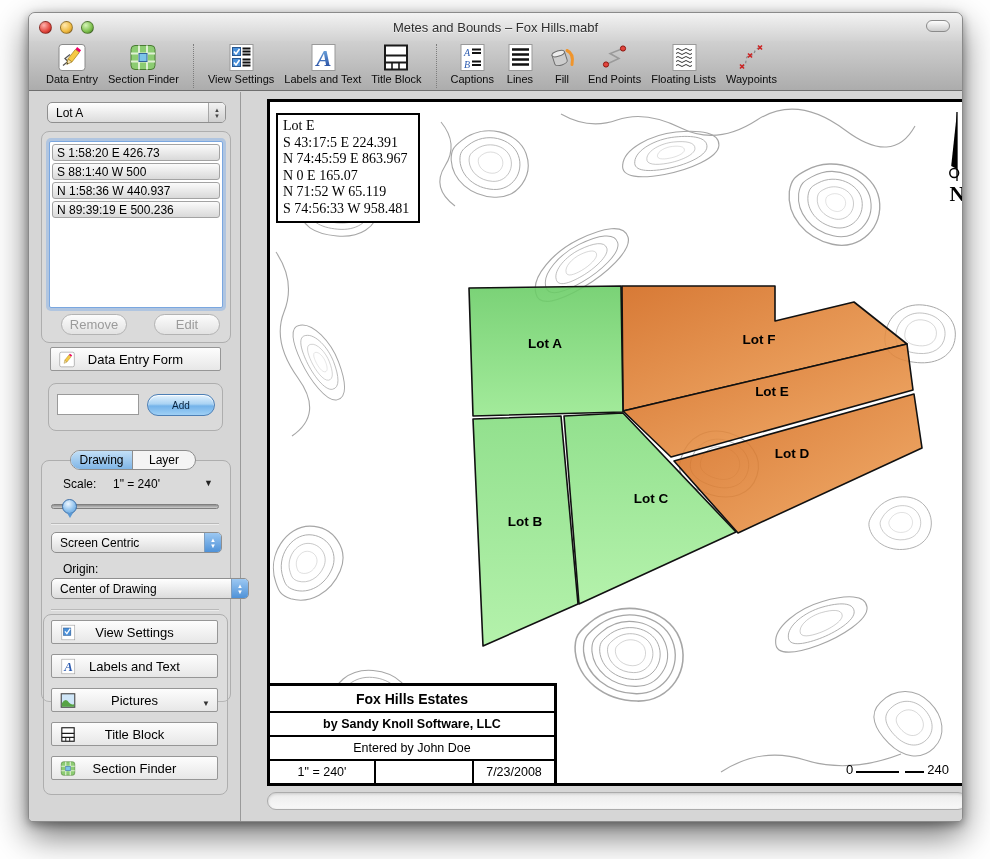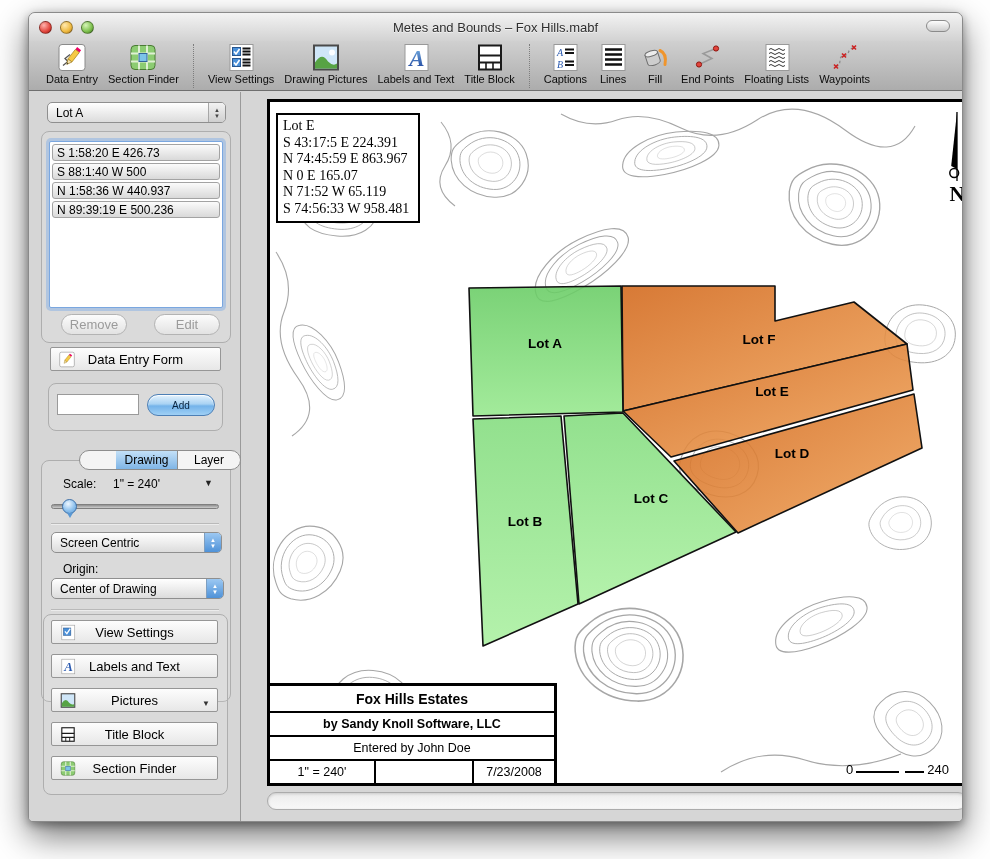--- a/index.html
+++ b/index.html
@@ -186,28 +186,20 @@
         <path d="M9,8 l2,2.5 3.5,-5" stroke="#fff" stroke-width="1.6" fill="none"></path>
         <path d="M17.5,5 h8 M17.5,8 h8 M17.5,11 h8" stroke="#111" stroke-width="1.8"></path>
         <rect x="7.5" y="15" width="8" height="8" fill="#4a90d9" stroke="#27568f"></rect>
         <path d="M9,19 l2,2.5 3.5,-5" stroke="#fff" stroke-width="1.6" fill="none"></path>
         <path d="M17.5,16 h8 M17.5,19 h8 M17.5,22 h8" stroke="#111" stroke-width="1.8"></path>
       </svg>
       <span class="lbl">View Settings</span>
     </div>
     <div class="tb-btn">
       <svg class="ic" viewBox="0 0 32 28">
-        <rect x="4" y="2" width="24" height="24" fill="#cfe6f8" stroke="#4a4a4a" stroke-width="2"></rect>
-        <circle cx="22" cy="9" r="3" fill="#fff" opacity=".9"></circle>
-        <path d="M5,25 L5,19 Q12,8 18,18 Q23,23 27,20 L27,25 Z" fill="#57a344"></path>
-      </svg>
-      <span class="lbl">Drawing Pictures</span>
-    </div>
-    <div class="tb-btn">
-      <svg class="ic" viewBox="0 0 32 28">
         <defs>
             <linearGradient id="agr" x1="0" y1="0" x2="0" y2="1">
           <stop offset="0" stop-color="#7db8e8"></stop>
               <stop offset="1" stop-color="#1a3f9a"></stop>
         </linearGradient>
           </defs>
         <rect x="5" y="1" width="23" height="26" fill="#fff" stroke="#999"></rect>
         <text x="17" y="22" font-family="Liberation Serif, serif" font-style="italic" font-weight="bold" font-size="23" fill="url(#agr)" text-anchor="middle">A</text>
       </svg>
       <span class="lbl">Labels and Text</span>
@@ -320,21 +312,21 @@
         </svg>
         <span>Data Entry Form</span>
       </div>
 
       <div class="groupbox" style="left:19px; top:291px; width:175px; height:48px;"></div>
       <input class="field" style="left: 28px; top: 302px; width: 82px;" value="">
       <div class="aqua-btn" style="left:118px; top:302px; width:68px;">
         <span>Add</span>
       </div>
 
-      <div class="tabs" style="left:50px; top:358px;padding-left:36px;">
+      <div class="tabs" style="left:41px; top:358px;">
         <div class="tab active">Drawing</div>
         <div class="tab">Layer</div>
       </div>
 
       <div class="groupbox" style="left:12px; top:368px; width:190px; height:242px;"></div>
 
       <span class="s-label" style="left:34px; top:385px;">Scale:</span>
       <span class="s-label" style="left:84px; top:385px;">1" = 240'</span>
       <span class="disc" style="left:175px; top:386px;">▼</span>
 
@@ -342,21 +334,21 @@
       <div class="slider-thumb" style="left:33px; top:407px;"></div>
 
       <div class="hr" style="left:22px; top:431px; width:168px;"></div>
 
       <div class="popup" style="left:22px; top:440px; width:171px;">
         <span>Screen Centric</span>
         <span class="stepper">▲<br>▼</span>
       </div>
 
       <span class="s-label" style="left:34px; top:470px;">Origin:</span>
-      <div class="popup" style="left:22px; top:486px; width:173px;">
+      <div class="popup" style="left:22px; top:486px; width:198px;">
         <span>Center of Drawing</span>
         <span class="stepper">▲<br>▼</span>
       </div>
 
       <div class="hr" style="left:22px; top:517px; width:168px;"></div>
 
       <div class="groupbox" style="left:14px; top:522px; width:185px; height:181px;"></div>
 
       <div class="rect-btn" style="left:22px; top:528px; width:167px;">
         <svg class="mini" viewBox="0 0 32 28">

